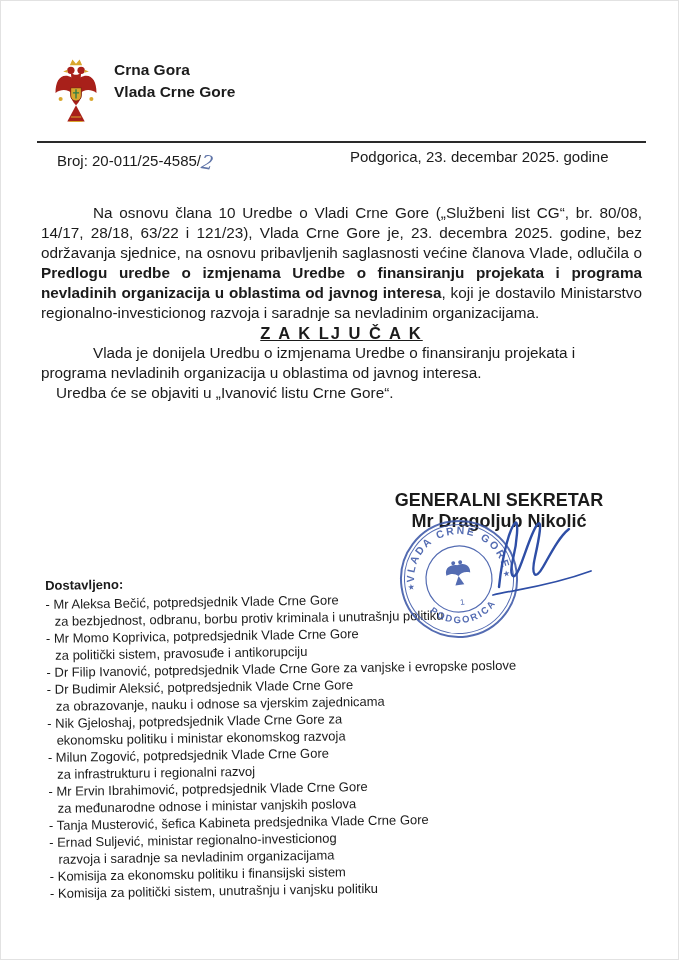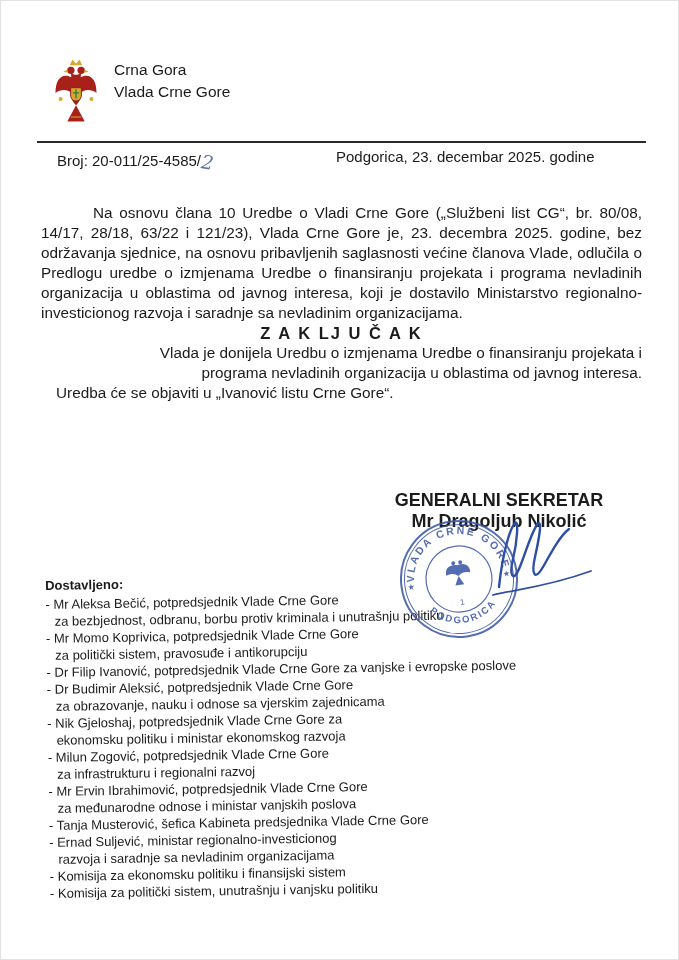--- a/index.html
+++ b/index.html
@@ -3,36 +3,36 @@
 <meta charset="utf-8">
 <style>
   html,body{margin:0;padding:0;background:#888;}
   .page{
     position:relative;width:679px;height:960px;background:#ffffff;
     font-family:"Liberation Sans",sans-serif;color:#1b1b1b;overflow:hidden;
     margin:0 auto;border:1px solid #e2e2e2;box-sizing:border-box;
   }
   
   .coa{position:absolute;left:52px;top:56px;width:46px;height:82px;}
-  .hdr{position:absolute;left:113px;top:58px;font-weight:normal;font-size:15.5px;line-height:22px;}
+  .hdr{position:absolute;left:113px;top:58px;font-weight:bold;font-size:15.5px;line-height:22px;}
   .hdr div{white-space:nowrap;}
   .rule{position:absolute;left:36px;top:140px;width:609px;height:1.6px;background:#2a2a2a;}
   .docnum{position:absolute;left:56px;top:147px;font-size:15px;}
   .handwr{display:inline-block;font-family:"DejaVu Serif",serif;font-style:italic;
     color:#5f74a8;font-size:19px;transform:rotate(9deg) translateY(3px);margin-left:1px;}
-  .pldate{position:absolute;left:335px;top:147px;font-size:15px;}
+  .pldate{position:absolute;left:349px;top:147px;font-size:15px;}
   
   .doc-body{position:absolute;left:40px;top:202px;width:601px;font-size:15.3px;line-height:20px;text-align:justify;}
   .doc-body p{margin:0;}
   .p1{text-indent:52px;}
   .p2{text-indent:15px;text-align:left;margin-top:1px;}
-  .zak{text-align:center;font-weight:bold;font-size:16.5px;margin:15px 0 15px;letter-spacing:2px;}
-  .p3{text-indent:52px;text-align:right;}
+  .zak{text-align:center;font-weight:bold;font-size:16.5px;margin:15px 0 15px;letter-spacing:2px;text-decoration:underline;}
+  .p3{text-indent:52px;text-align:left;}
   .p4{text-indent:15px;text-align:left;}
-  b{font-weight:normal;}
+  b{font-weight:bold;}
   
   .sig{position:absolute;left:372px;top:489px;width:252px;text-align:center;font-weight:bold;font-size:18px;line-height:21px;}
   
   .stamp{position:absolute;left:396px;top:516px;width:124px;height:124px;color:#3d58a8;opacity:.88;z-index:3;transform:rotate(-8deg);}
   .scrib{position:absolute;left:484px;top:508px;width:120px;height:100px;z-index:4;}
   
   .dist{position:absolute;left:44px;top:576px;width:470px;font-size:13px;line-height:17px;
     transform:rotate(-0.9deg);transform-origin:0 0;z-index:2;}
   .dist .label{font-weight:bold;margin-bottom:2px;}
   .dist .cont{padding-left:9px;}

